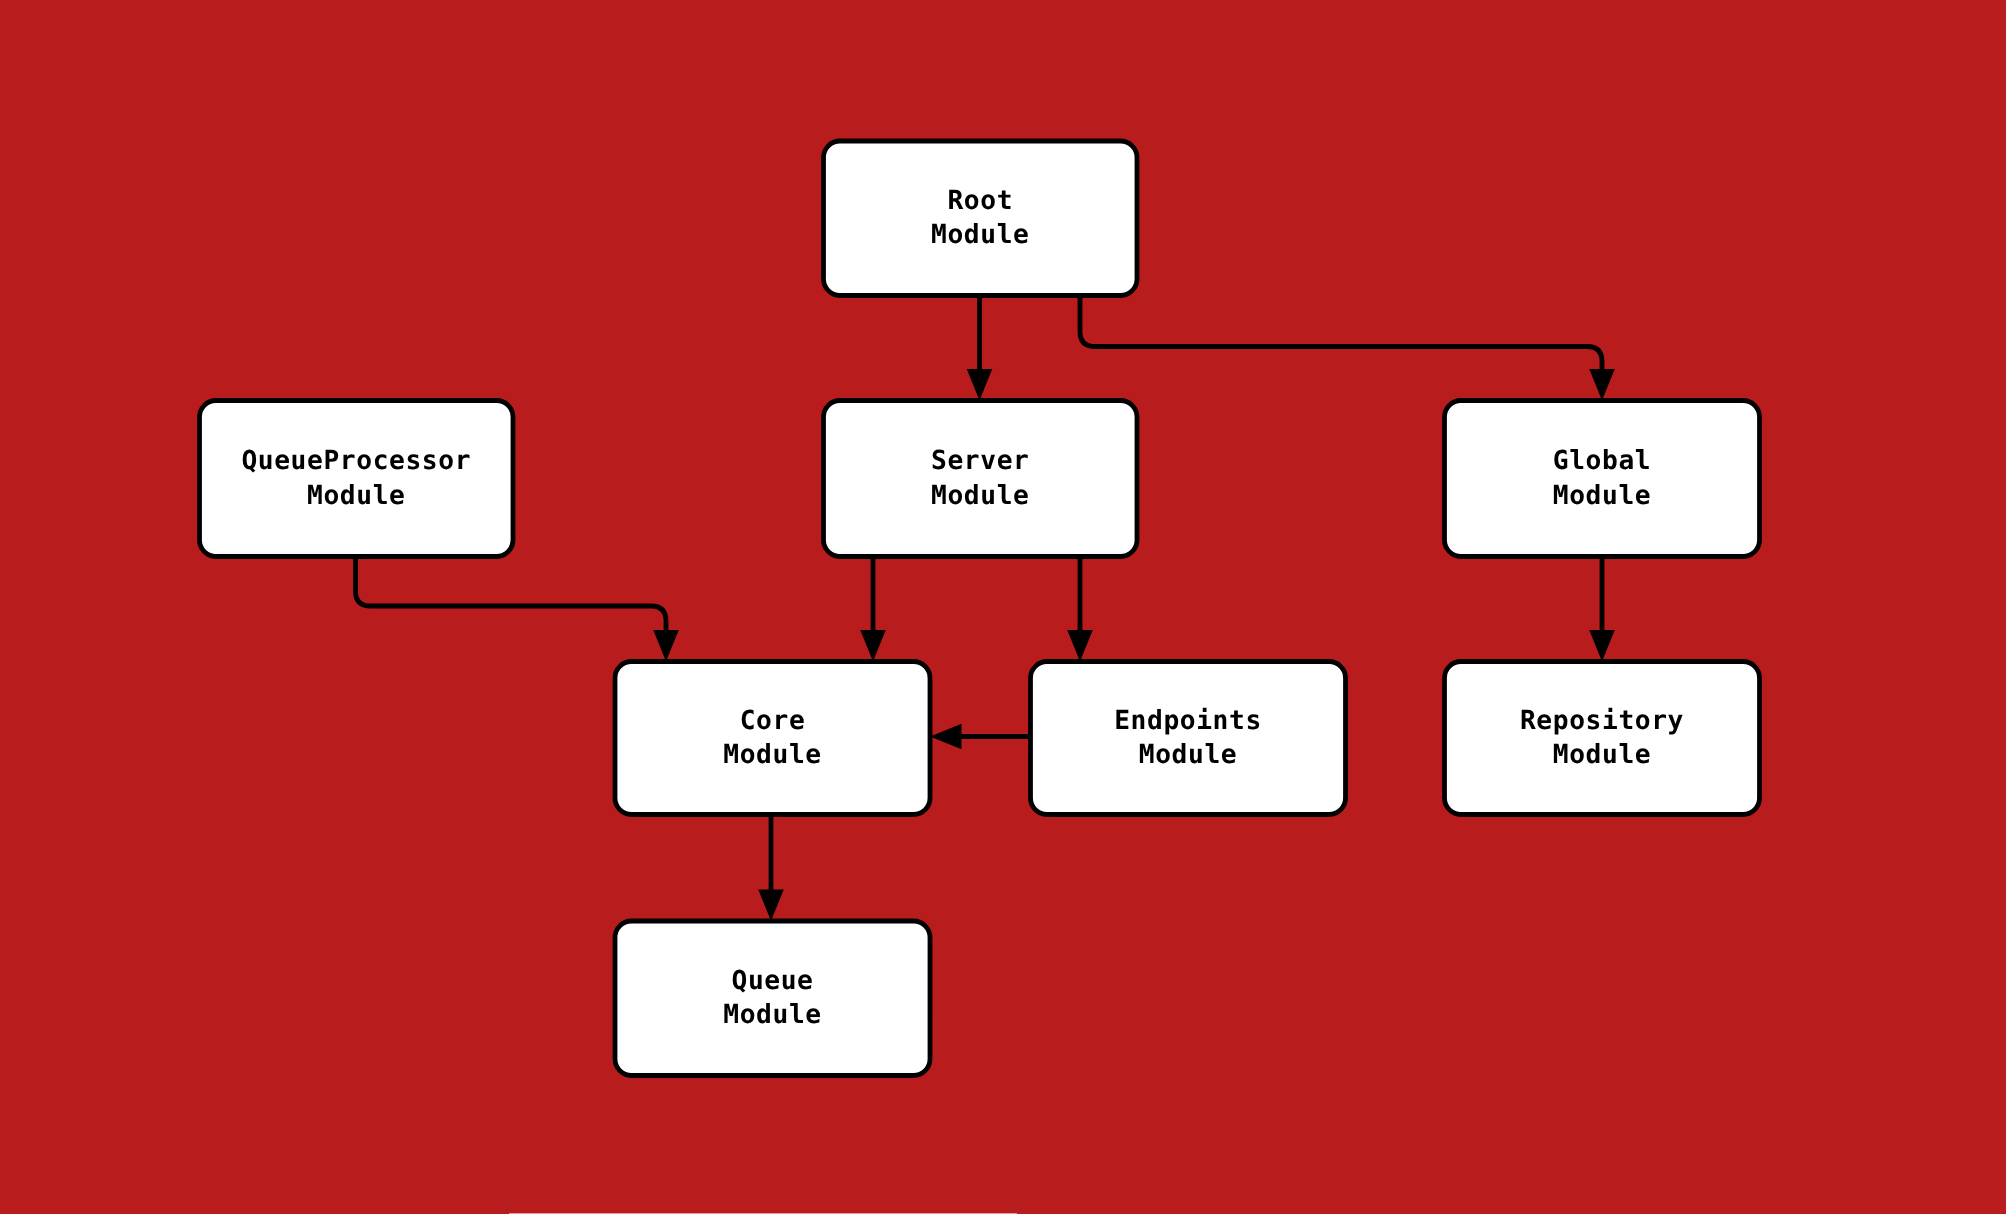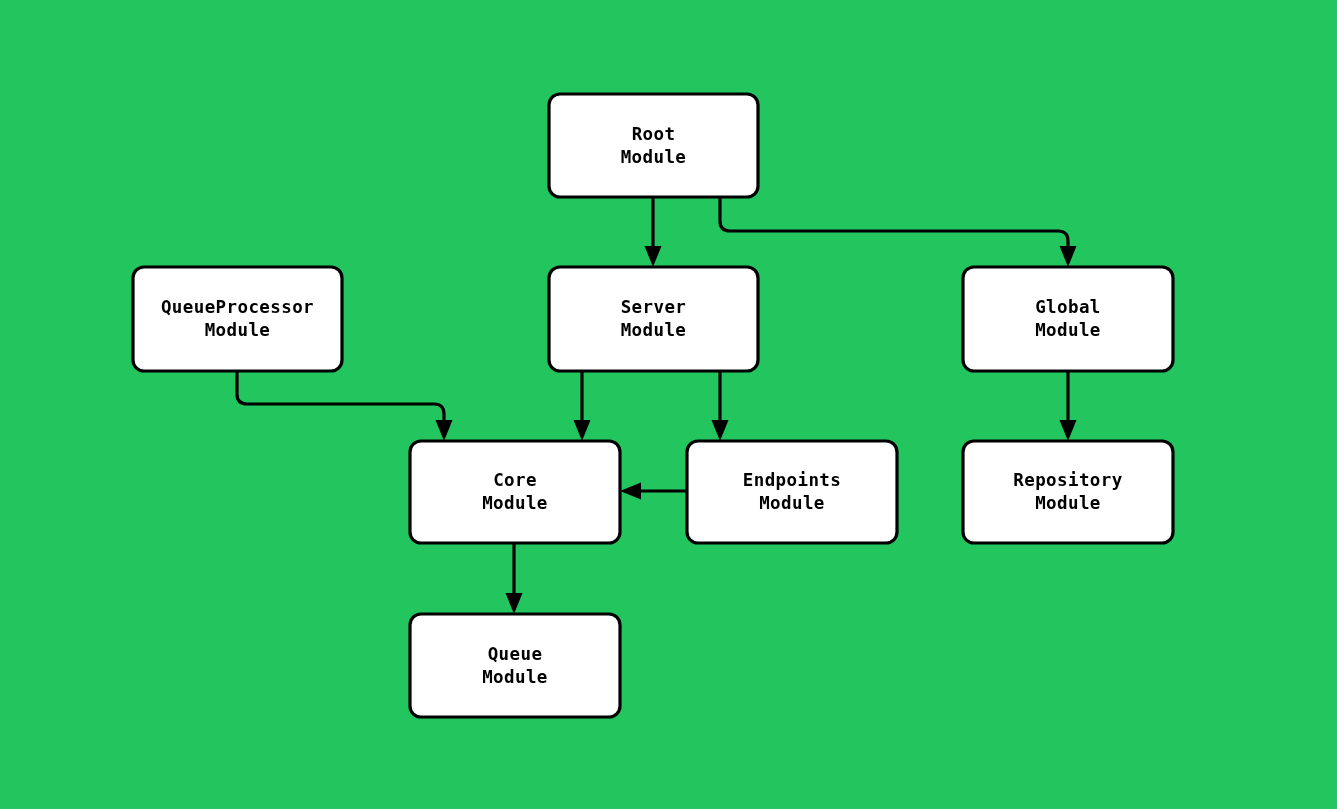--- a/index.html
+++ b/index.html
@@ -10,21 +10,21 @@
   body {
     width: 1337px;
     height: 809px;
     font-family: "DejaVu Sans Mono", "Liberation Mono", monospace;
     overflow: hidden;
   }
   #diagram-root {
     position: relative;
     width: 1337px;
     height: 809px;
-    background: #22c55e;
+    background: #b91c1c;
     text-decoration: underline;
   }
   #diagram-svg {
     position: absolute;
     top: 0;
     left: 0;
     width: 1337px;
     height: 809px;
     display: block;
   }

